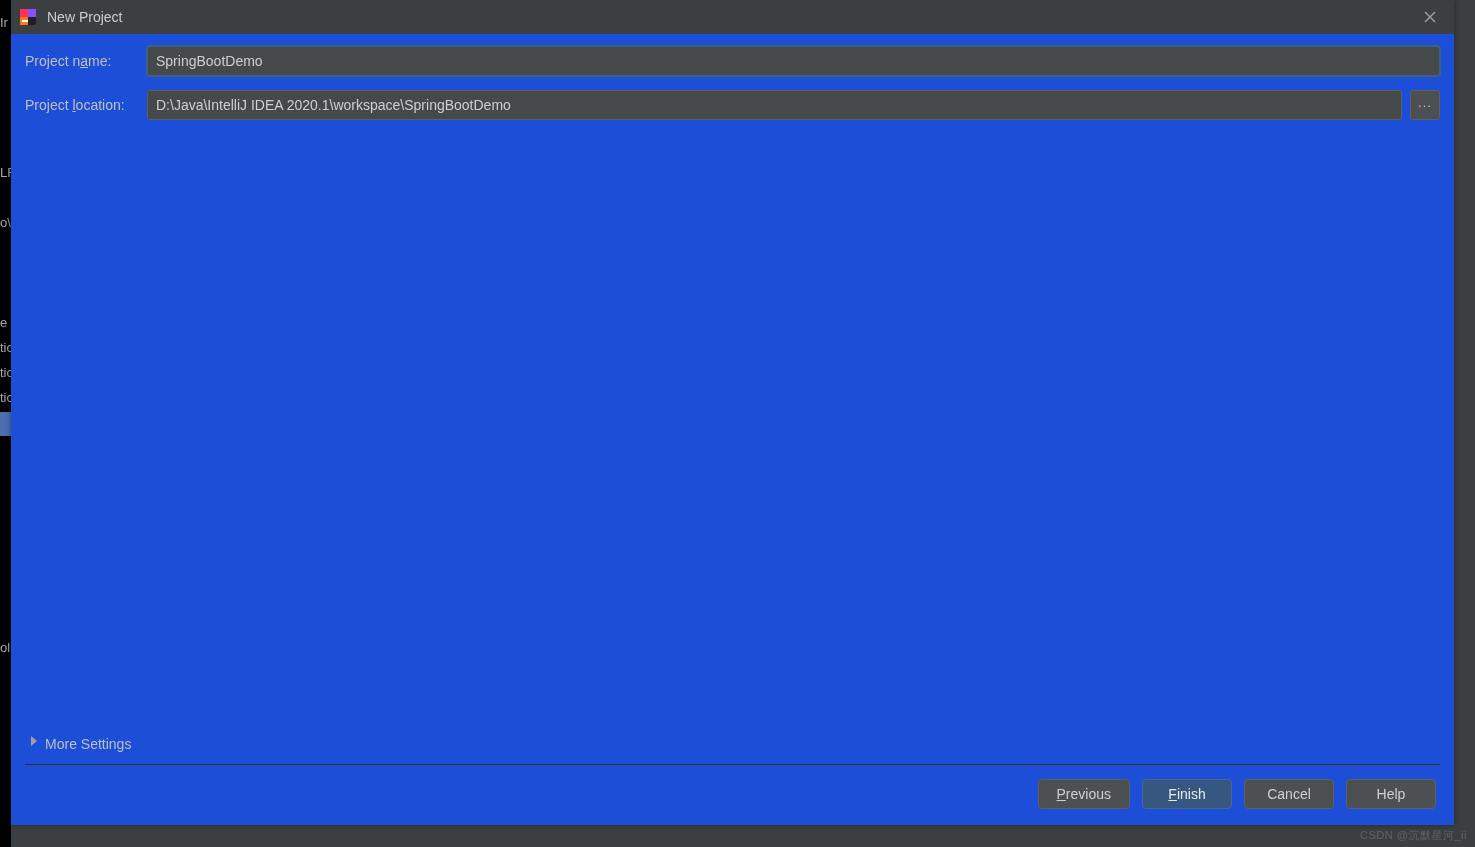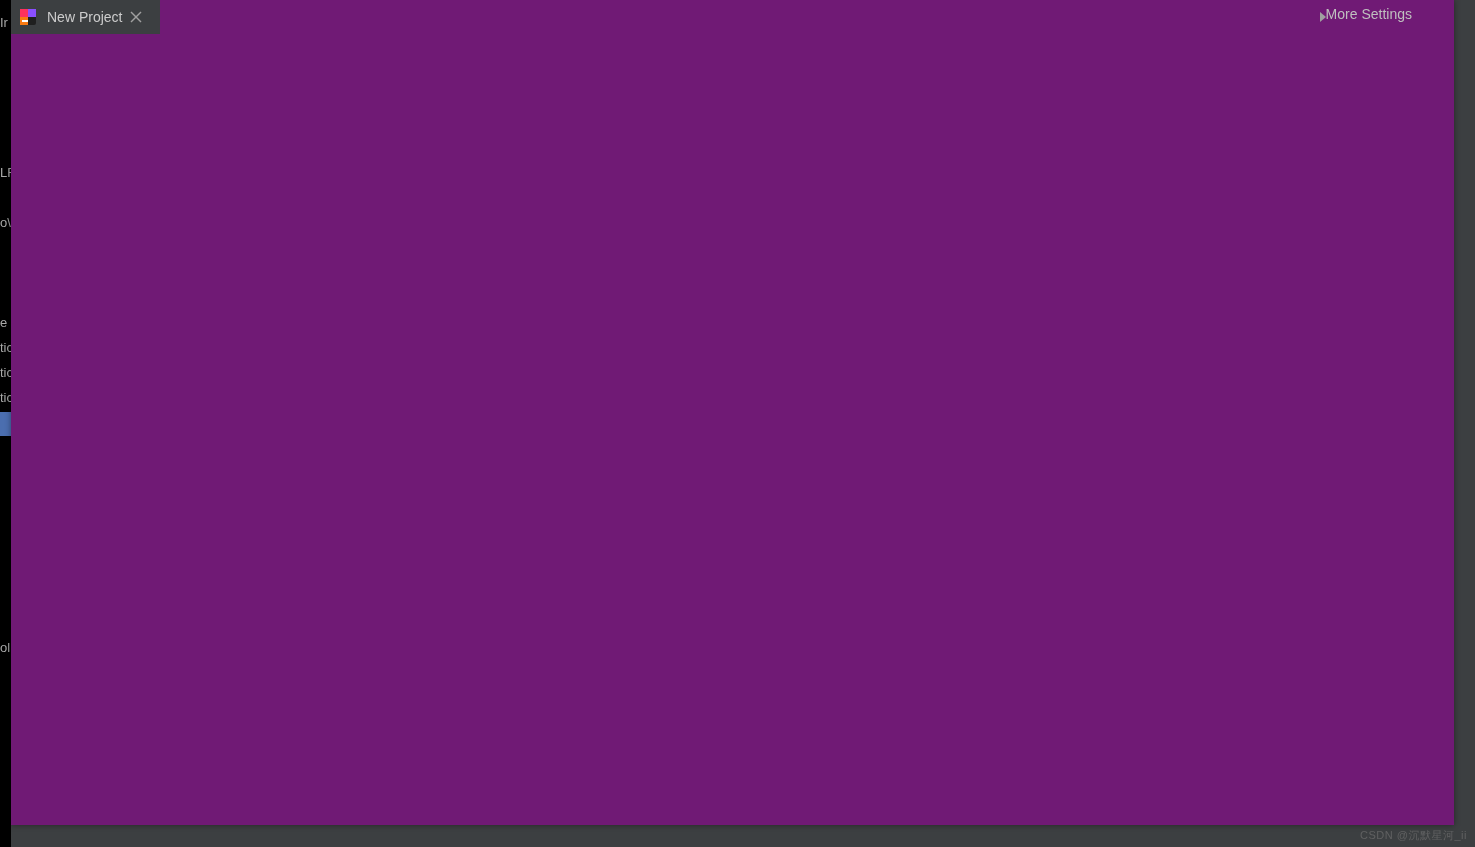--- a/index.html
+++ b/index.html
@@ -5,21 +5,21 @@
     * { margin:0; padding:0; box-sizing:border-box; }
     html, body { width:1475px; height:847px; overflow:hidden; font-family:"Segoe UI", Arial, sans-serif; font-size:13px; color:#bbbbbb; background:#2b2b2b; }
 
     
     .bg-window { position:absolute; inset:0; background:#3c3f41; }
     .bg-left-strip { position:absolute; left:0; top:0; width:11px; height:100%; background:#000000; display:flex; flex-direction:column; }
     .bg-frag { color:#a9a9a9; font-size:13px; line-height:25px; padding-left:0; white-space:nowrap; }
     .bg-left-highlight { background:#4b6eaf; height:24px; }
 
     
-    .dialog { position:absolute; left:11px; top:0; width:1443px; height:825px; background:#701a75; box-shadow:0 0 6px rgba(0,0,0,.4); display:flex; }
+    .dialog { position:absolute; left:11px; top:0; width:1443px; height:825px; background:#1d4ed8; box-shadow:0 0 6px rgba(0,0,0,.4); display:flex; flex-direction:column; }
 
     
     .title-bar { height:34px; display:flex; align-items:center; padding:0 10px 0 8px; background:#3c3f41; }
     .title-bar .app-icon { width:18px; height:18px; margin-right:10px; }
     .title-bar .title-text { flex:0 0 auto; color:#cccccc; font-size:14px; }
     .title-bar .title-spacer { flex:1; }
     .title-bar .close-btn { width:28px; height:28px; display:flex; align-items:center; justify-content:center; cursor:pointer; border-radius:3px; }
     .title-bar .close-btn svg { stroke:#a0a0a0; }
 
     
@@ -29,21 +29,21 @@
     .form-label .mn { text-decoration:underline; }
     .field-wrap { flex:1; display:flex; align-items:center; gap:8px; }
     .text-input { flex:1; height:30px; background:#45494a; border:1px solid #5e6060; border-radius:3px; color:#cfcfcf; font-size:14px; padding:0 8px; outline:none; }
     .text-input.focused { border:1px solid #3d6185; box-shadow:0 0 0 1px #3d6185; }
     .browse-btn { width:30px; height:30px; background:#4c5052; border:1px solid #5e6060; border-radius:3px; display:flex; align-items:center; justify-content:center; cursor:pointer; }
     .browse-btn span { color:#bfbfbf; font-size:13px; position:relative; top:-3px; letter-spacing:1px; }
 
     
     .dialog-body-filler { flex:1; }
     .more-settings-row { padding:0 14px 4px 14px; }
-    .more-settings { display:flex; align-items:flex-end; cursor:pointer; color:#bfbfbf; font-size:14px; padding:6px 0; }
+    .more-settings { display:flex; align-items:flex-start; gap:8px; cursor:pointer; color:#bfbfbf; font-size:14px; padding:6px 0; }
     .more-settings .arrow { width:0; height:0; border-top:5px solid transparent; border-bottom:5px solid transparent; border-left:6px solid #a0a0a0; margin-left:6px; }
     .separator { height:1px; background:#2e2e2e; margin:2px 14px 0 14px; }
 
     .button-row { display:flex; justify-content:flex-end; gap:12px; padding:14px 18px 16px 0; }
     .btn { min-width:90px; height:30px; padding:0 18px; border-radius:4px; border:1px solid #5e6060; background:#4c5052; color:#cfcfcf; font-size:14px; display:flex; align-items:center; justify-content:center; cursor:pointer; }
     .btn.primary { background:#365880; border:1px solid #4a688c; color:#e8e8e8; }
     .btn .mn { text-decoration:underline; }
 
     .watermark { position:absolute; right:8px; bottom:4px; color:#6f6f6f; font-size:11px; letter-spacing:.5px; opacity:.7; pointer-events:none; font-family:Arial,"Microsoft YaHei",sans-serif; }
   </style>
@@ -97,30 +97,68 @@
     <span class="title-text">New Project</span>
     <span class="title-spacer"></span>
     <span class="close-btn">
       <svg width="14" height="14" viewBox="0 0 14 14">
         <line x1="2" y1="2" x2="12" y2="12" stroke-width="1.4"></line>
         <line x1="12" y1="2" x2="2" y2="12" stroke-width="1.4"></line>
       </svg>
     </span>
   </div>
 
+  <div class="form-area">
+
+    <div class="form-row">
+      <div class="form-label">
+        <span>Project n</span><span class="mn">a</span><span>me:</span>
+      </div>
+      <div class="field-wrap">
+        <input type="text" class="text-input focused" value="SpringBootDemo" style="">
+      </div>
+    </div>
+
+    <div class="form-row">
+      <div class="form-label">
+        <span>Project </span><span class="mn">l</span><span>ocation:</span>
+      </div>
+      <div class="field-wrap">
+        <input type="text" class="text-input" value="D:\Java\IntelliJ IDEA 2020.1\workspace\SpringBootDemo" style="">
+        <div class="browse-btn">
+          <span>...</span>
+        </div>
+      </div>
+    </div>
+
+  </div>
 
   <div class="dialog-body-filler"></div>
 
   <div class="more-settings-row">
     <div class="more-settings">
       <span class="arrow"></span>
       <span>
         <span>Mor</span><span class="mn">e</span><span> Settings</span>
       </span>
     </div>
   </div>
 
   <div class="separator"></div>
 
+  <div class="button-row">
+    <div class="btn">
+      <span><span class="mn">P</span><span>revious</span></span>
+    </div>
+    <div class="btn primary">
+      <span><span class="mn">F</span><span>inish</span></span>
+    </div>
+    <div class="btn">
+      <span>Cancel</span>
+    </div>
+    <div class="btn">
+      <span>Help</span>
+    </div>
+  </div>
 
 </div>
 
 <div class="watermark">CSDN @沉默星河_ii</div>
 
 </body></html>

